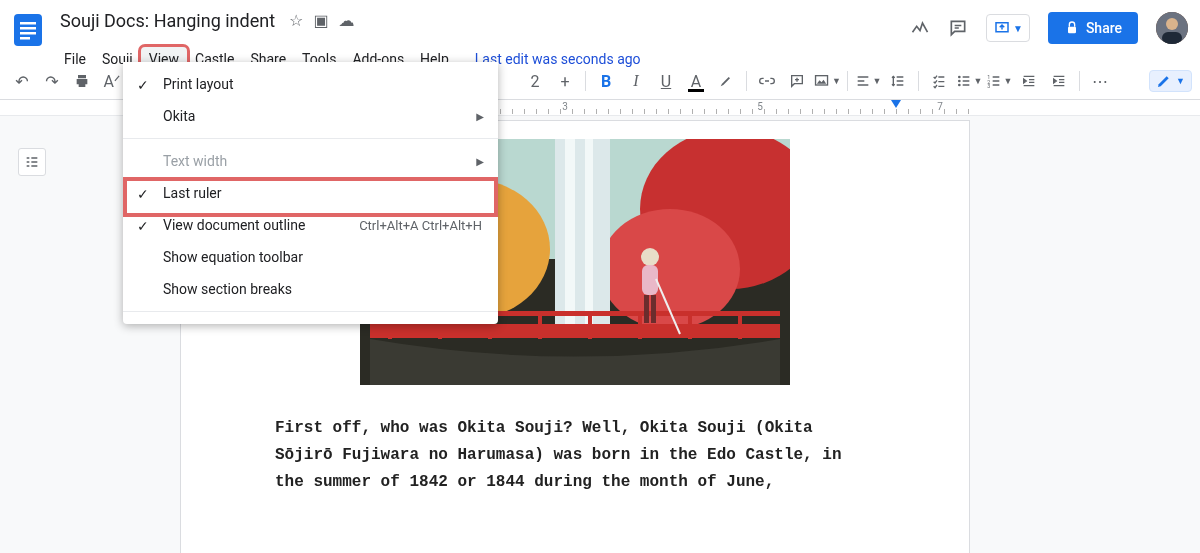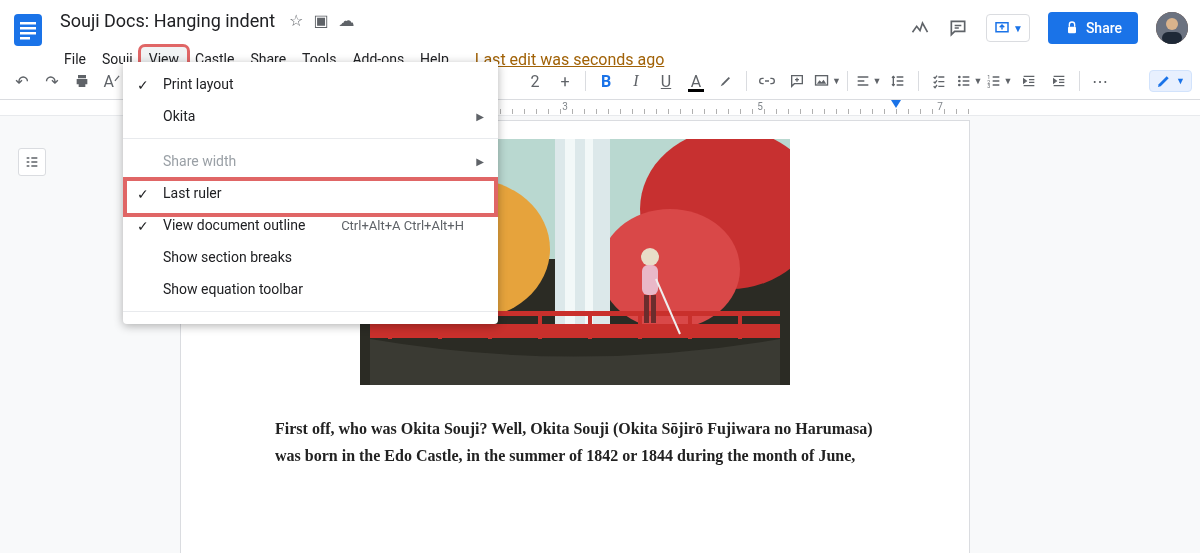--- a/index.html
+++ b/index.html
@@ -27,21 +27,21 @@
     display: flex; align-items: center; justify-content: center;
   }
   .doc-logo svg { width: 36px; height: 36px; }
   .title-center { flex: 1; }
   .title-row { display: flex; align-items: center; gap: 10px; height: 28px;}
   .doc-title { font-size: 18px; color: #202124; padding: 2px 4px; }
   .title-icon { color: #5f6368; font-size: 16px; cursor: pointer; }
   .menubar { display: flex; align-items: center; height: 26px; margin-top: 12px;}
   .menu-item { padding: 4px 8px; font-size: 14px; color: #202124; cursor: pointer; border-radius: 4px; }
   .menu-item.highlighted { outline: 3px solid #e06666; background:#f1f3f4; }
-  .last-edit { margin-left: 18px; color: #a16207; text-decoration: underline; cursor: pointer; font-size: 16px;}
+  .last-edit { margin-left: 18px; color: #1d4ed8; cursor: pointer; font-size: 14px;}
   .titlebar-right { display: flex; align-items: center; gap: 18px; margin-top:6px;}
   .tbar-icon { color: #5f6368; cursor: pointer; display:flex; align-items:center;}
   .present-btn {
     display:flex; align-items:center; gap:2px;
     border:1px solid #dadce0; border-radius:4px; padding:4px 6px;
     color:#1a73e8; cursor:pointer;
   }
   .share-btn {
     background:#1a73e8; color:#fff; border-radius:4px;
     padding:8px 16px; font-size:14px; font-weight:500;
@@ -96,39 +96,39 @@
     position:absolute; left:180px; top:4px;
     width:790px; height:800px; background:#fff;
     border:1px solid #dadce0;
     padding-top:18px;
   }
   .doc-image{
     display:block; margin:0 auto 30px auto;
     width:430px; height:246px;
   }
   .doc-text{
-    width:600px; margin:0 auto; font-family:Liberation Serif, serif;
+    width:600px; margin:0 auto; font-family:Liberation Mono, monospace;
     font-weight:700; font-size:16px; line-height:1.7; color:#222;
   }
   
   .dropdown {
     position:absolute; left:123px; top:62px; width:375px;
     background:#fff; box-shadow:0 2px 10px rgba(0,0,0,.3);
     border-radius:0 0 4px 4px; z-index:50;
     padding:6px 0;
     font-size:14px;
   }
   .dd-item{
     display:flex; align-items:center; padding:8px 16px 8px 40px;
     position:relative; cursor:pointer; color:#202124;
   }
   .dd-item.disabled{ color:#9aa0a6; cursor:default;}
   .dd-check{ position:absolute; left:14px; top:9px; color:#202124; font-size:14px;}
   .dd-sub{ position:absolute; right:14px; color:#5f6368; font-size:10px;}
-  .dd-shortcut{ position:absolute; right:34px; color:#5f6368; font-size:13px;}
+  .dd-shortcut{ position:absolute; right:16px; color:#5f6368; font-size:13px;}
   .dd-sep{ height:1px; background:#e8eaed; margin:6px 0;}
   .dd-highlight{
     position:absolute; left:123px; top:177px; width:375px; height:40px;
     border:4px solid #e06666; z-index:60; pointer-events:none;
   }
 </style>
 </head>
 <body>
 
 <div class="titlebar">
@@ -420,33 +420,33 @@
     <div class="dd-item">
       <span class="dd-check">✓</span>
       <span>Print layout</span>
     </div>
     <div class="dd-item">
       <span>Okita</span>
       <span class="dd-sub">▶</span>
     </div>
     <div class="dd-sep"></div>
     <div class="dd-item disabled">
-      <span>Share width</span>
+      <span>Text width</span>
       <span class="dd-sub">▶</span>
     </div>
     <div class="dd-item">
       <span class="dd-check">✓</span>
       <span>Last ruler</span>
     </div>
     <div class="dd-item">
       <span class="dd-check">✓</span>
       <span>View document outline</span>
       <span class="dd-shortcut">Ctrl+Alt+A Ctrl+Alt+H</span>
     </div>
     <div class="dd-item">
+      <span>Show equation toolbar</span>
+    </div>
+    <div class="dd-item">
       <span>Show section breaks</span>
     </div>
-    <div class="dd-item">
-      <span>Show equation toolbar</span>
-    </div>
     <div class="dd-sep"></div>
   </div>
 <div class="dd-highlight"></div>
 
 </body></html>

